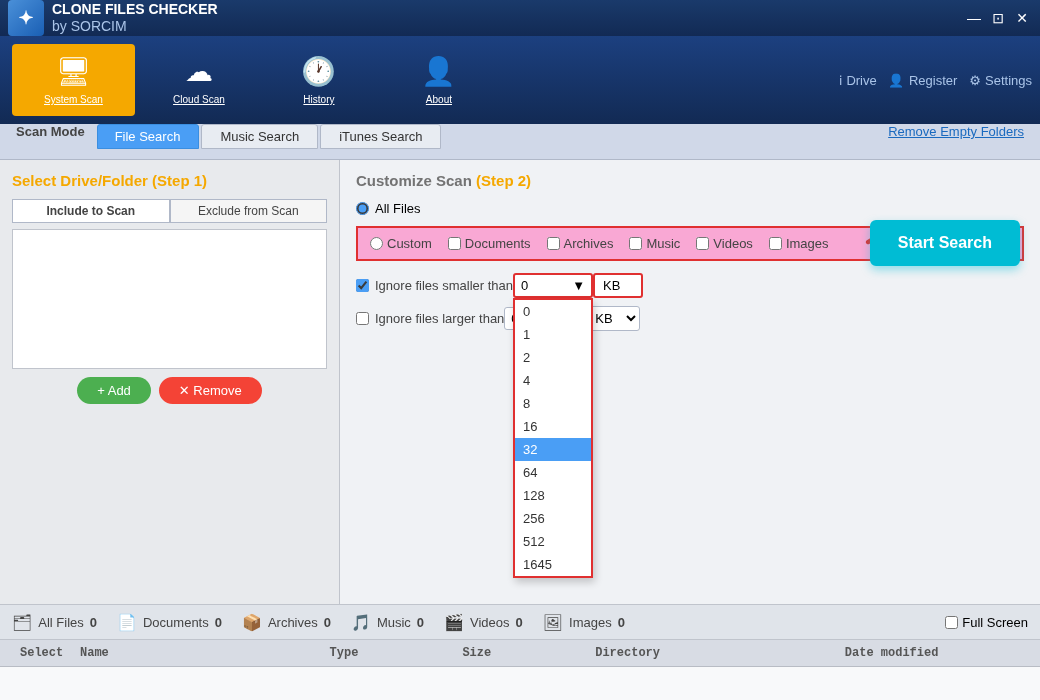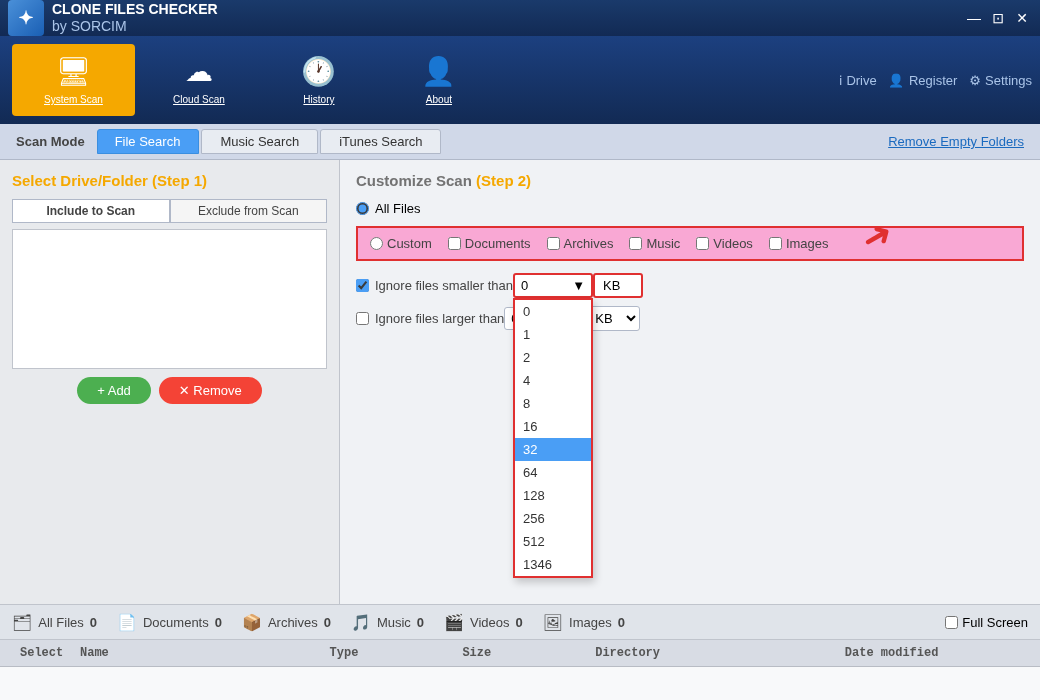--- a/index.html
+++ b/index.html
@@ -49,21 +49,21 @@
     }
     .nav-icon { font-size: 28px; }
     .nav-label { font-size: 10px; font-weight: 500; text-decoration: underline; }
     .nav-right { margin-left: auto; display: flex; align-items: center; gap: 12px; color: #aac4e8; font-size: 13px; }
     .nav-right-item { display: flex; align-items: center; gap: 4px; cursor: pointer; }
 
     
     .scan-tabs {
       background: #d0d8e8;
       display: flex;
-      align-items: center;
+      align-items: flex-start;
       padding: 0 16px;
       height: 36px;
       border-bottom: 1px solid #b0b8c8;
     }
     .scan-mode-label { color: #444; font-weight: 600; margin-right: 12px; }
     .tab-btn {
       padding: 4px 18px;
       border: 1px solid #b0b8c8;
       background: #e8ecf2;
       cursor: pointer;
@@ -406,21 +406,21 @@
           <div class="dropdown-list-item">1</div>
           <div class="dropdown-list-item">2</div>
           <div class="dropdown-list-item">4</div>
           <div class="dropdown-list-item">8</div>
           <div class="dropdown-list-item">16</div>
           <div class="dropdown-list-item selected">32</div>
           <div class="dropdown-list-item">64</div>
           <div class="dropdown-list-item">128</div>
           <div class="dropdown-list-item">256</div>
           <div class="dropdown-list-item">512</div>
-          <div class="dropdown-list-item">1346</div>
+          <div class="dropdown-list-item">1645</div>
         </div>
       </div>
       <div style="border:2px solid #e03030; background:white; padding:3px 8px; border-radius:3px; font-size:13px; min-width:50px;">
         <span>KB</span>
       </div>
     </div>
 
     <div class="filter-row">
       <label>
         <input type="checkbox" style="">
@@ -431,20 +431,21 @@
       </select>
       <select class="unit-select">
         <option>KB</option>
         <option>MB</option>
         <option>GB</option>
       </select>
     </div>
 
     <div class="red-arrow">➜</div>
 
+    <button class="start-search-btn">Start Search</button>
   </div>
 </div>
 
 <div class="results-bar">
   <div class="result-item">
     <span class="icon">🗂</span>
     <span>All Files</span>
     <span class="result-count">0</span>
   </div>
   <div class="result-item">

